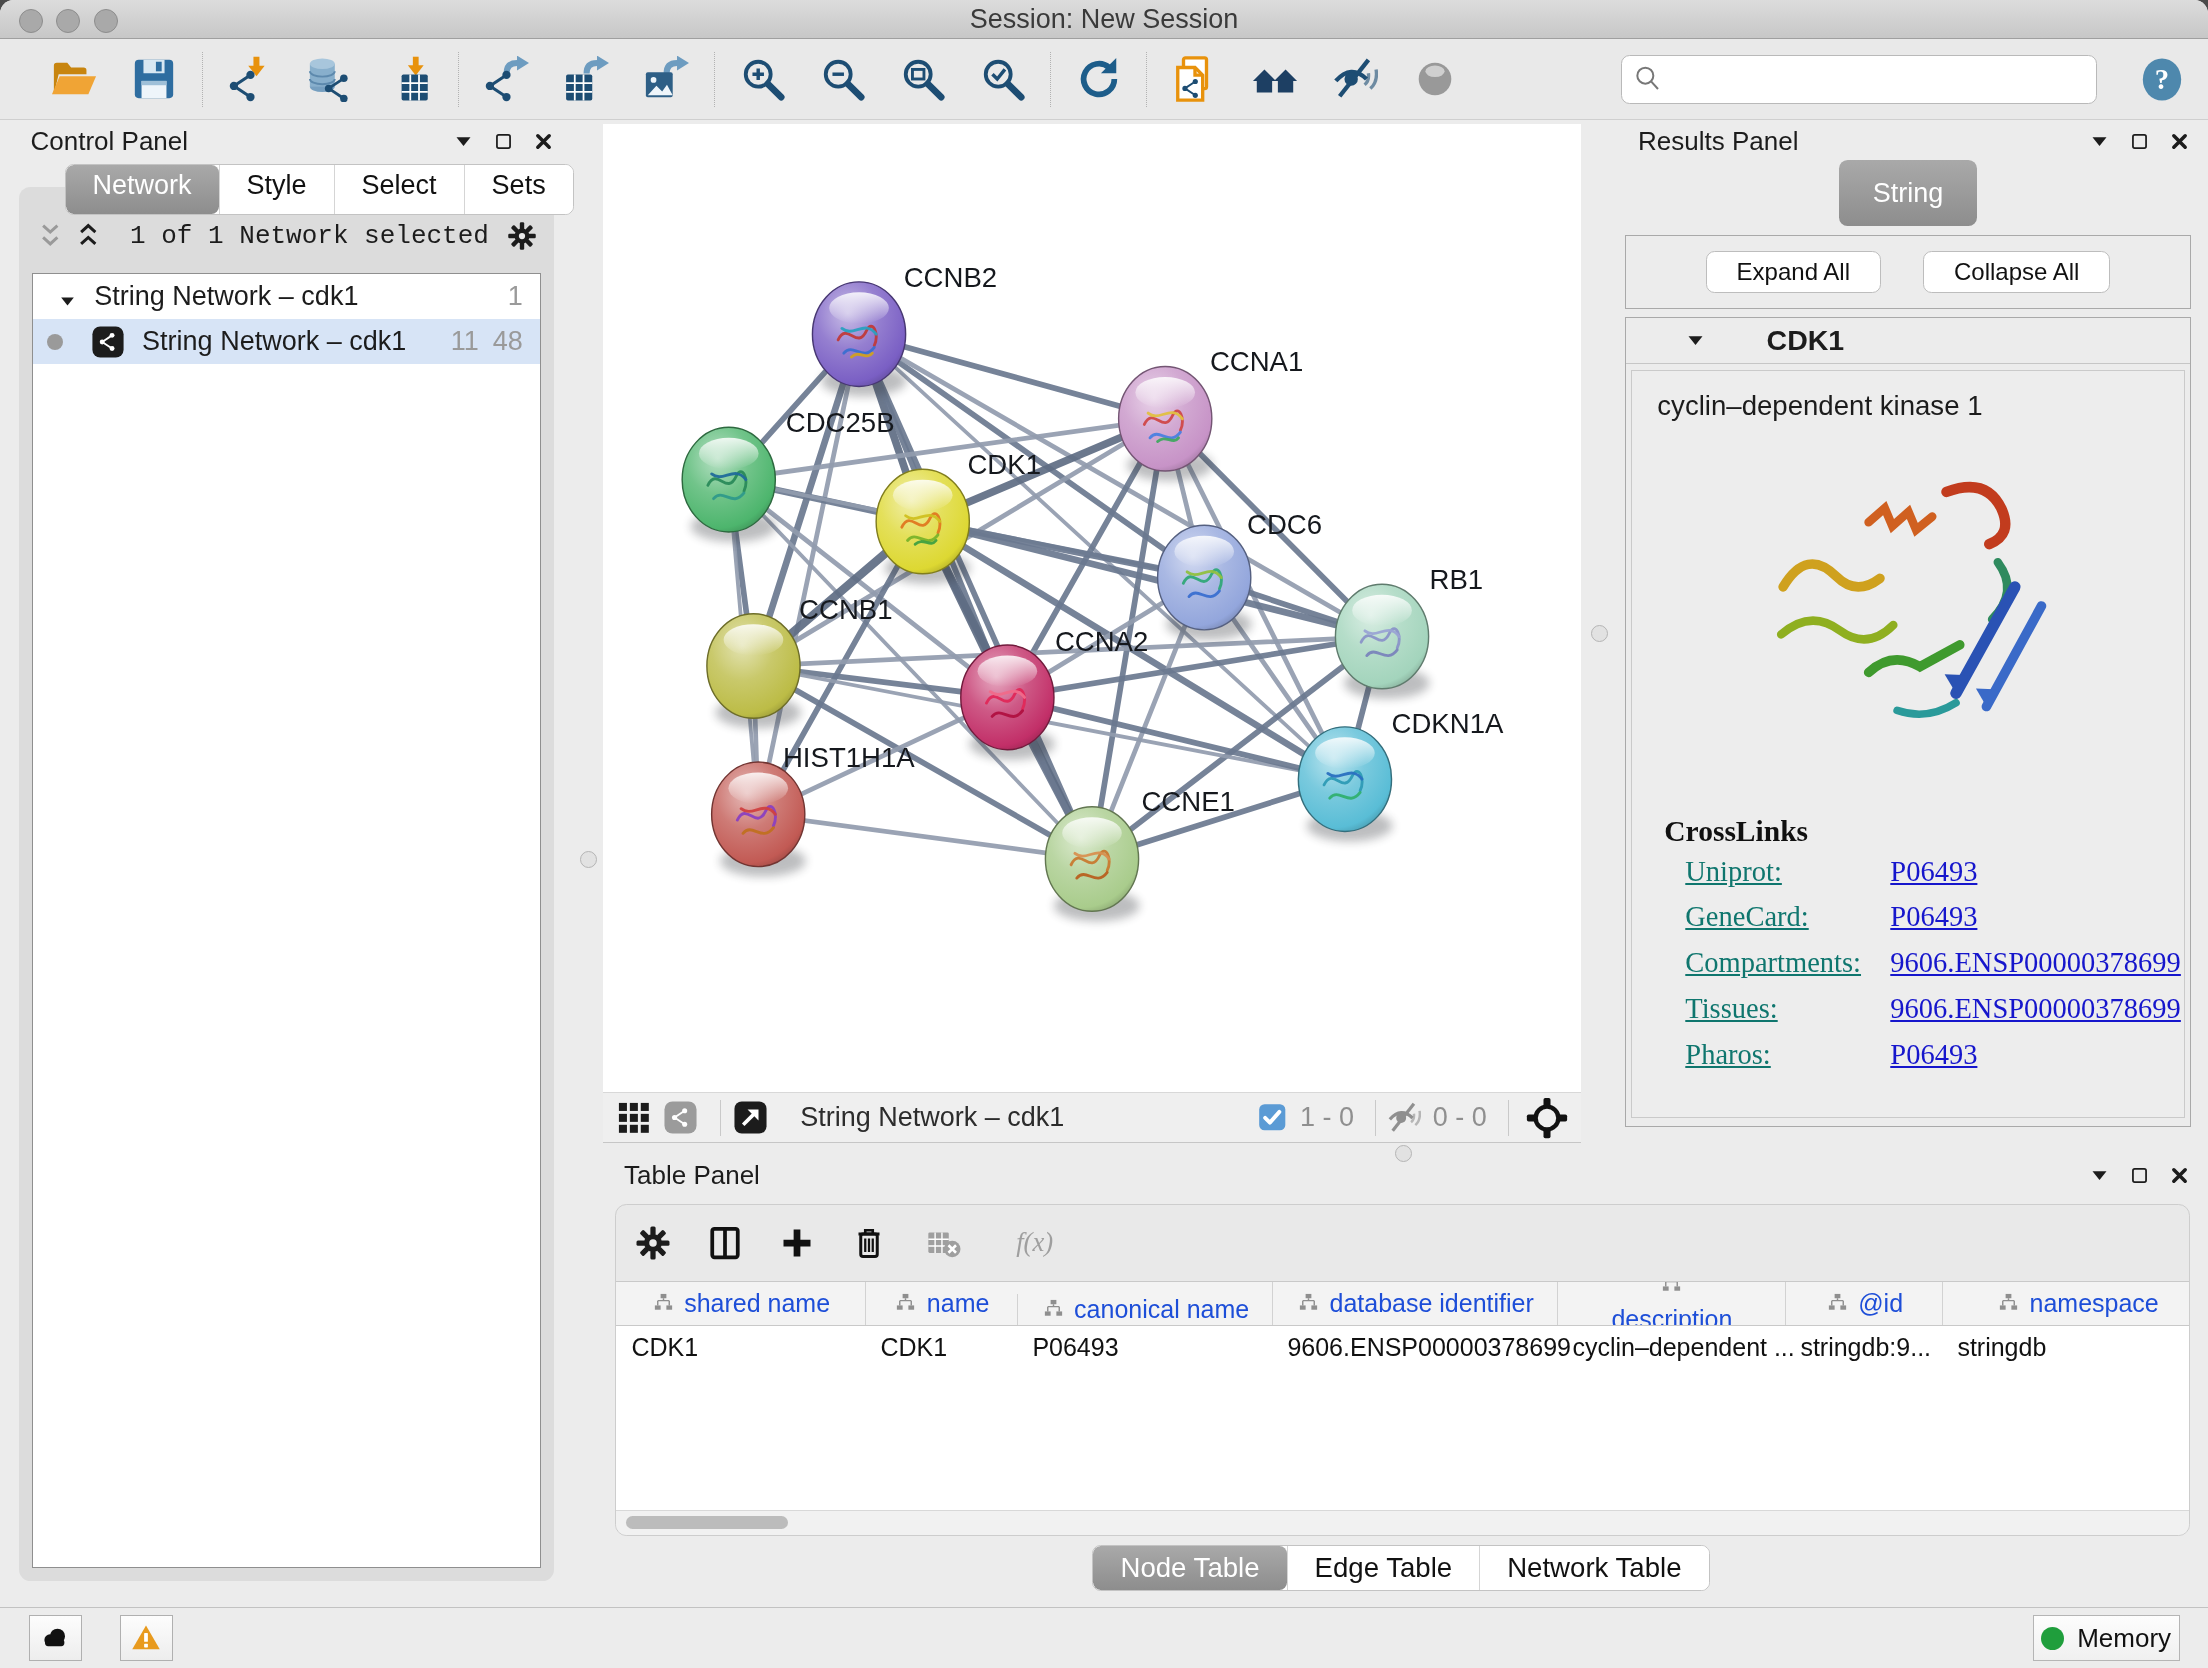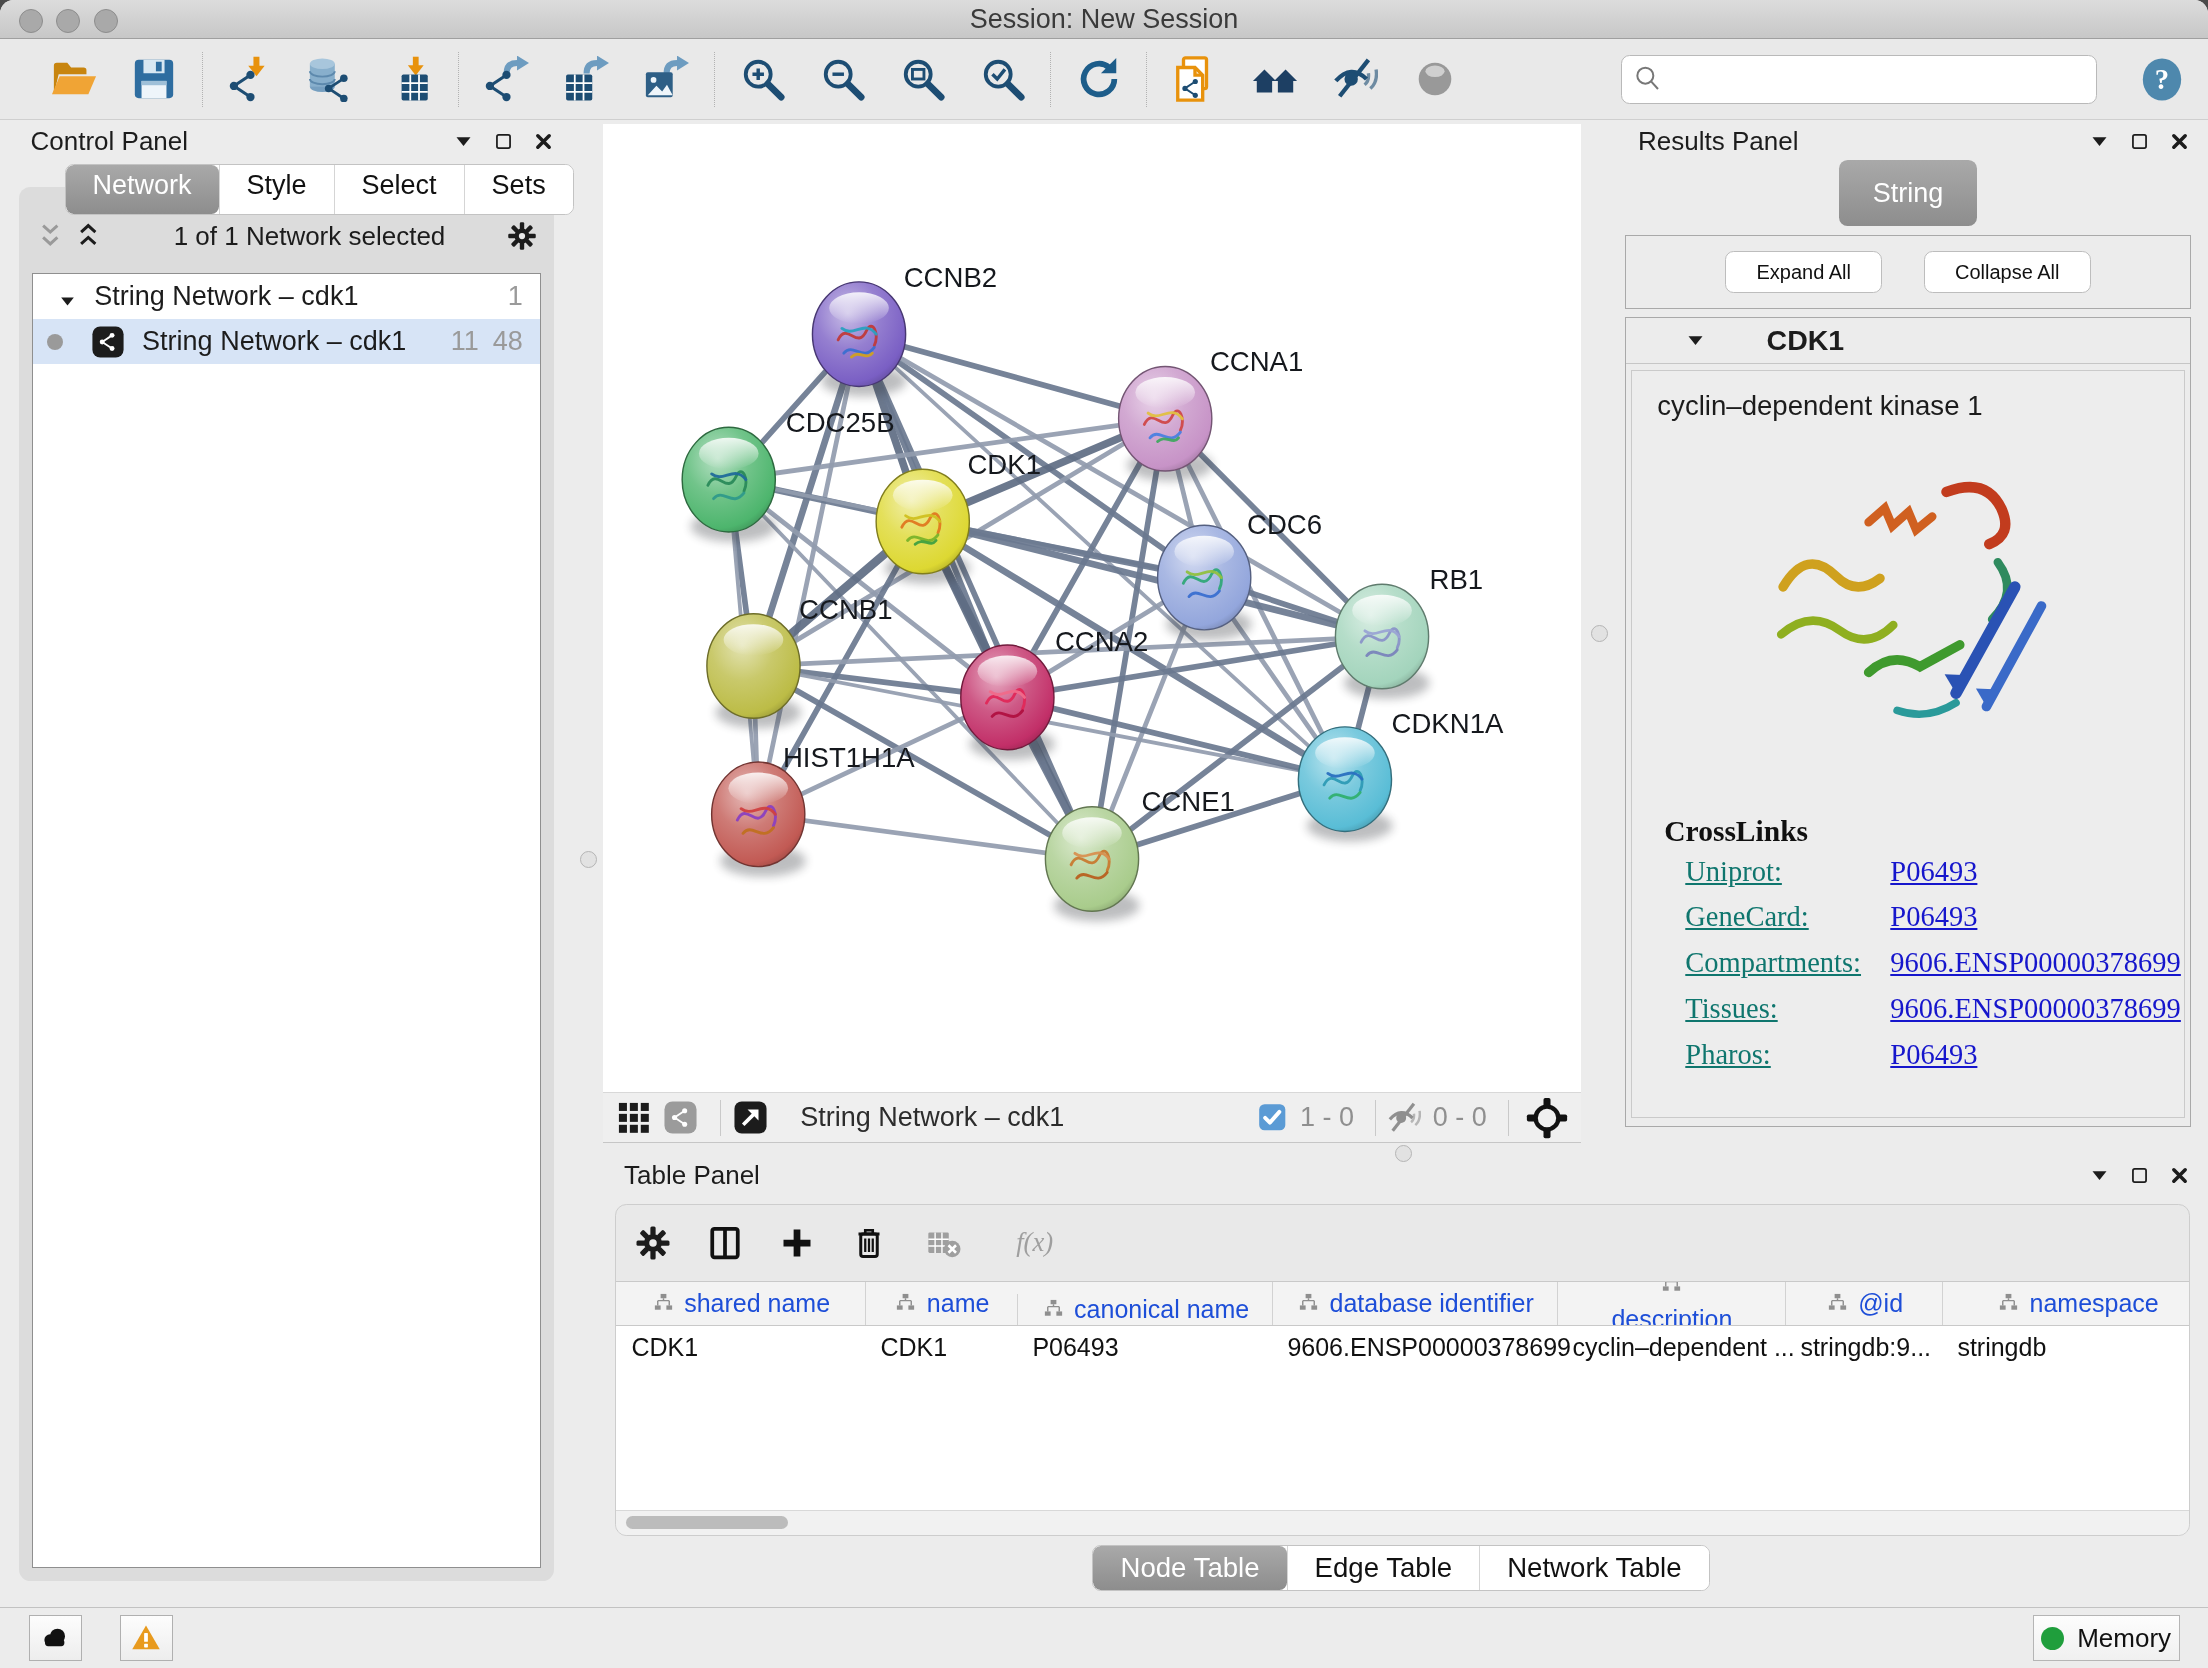--- a/index.html
+++ b/index.html
@@ -33,21 +33,21 @@
   
   .seg{display:inline-flex;border-radius:8.6px;background:#fff;border:1px solid #c3c3c3;overflow:hidden;}
   .seg .tab{padding:0 27px;height:49px;line-height:40px;font-size:27px;color:#111;background:#fff;
     border-left:1px solid #d5d5d5;white-space:nowrap;}
   .seg .tab:first-child{border-left:none;}
   .seg .tab.sel{background:linear-gradient(#a9a9a9,#8d8d8d);color:#fff;border-radius:7.6px;}
   
   .cpanel{position:absolute;left:9.5px;top:124px;width:554px;height:1465px;}
   .cp-tabs{position:relative;z-index:2;margin:5.7px 0 0 55px;}
   .cp-inner{position:absolute;left:9.5px;right:9.5px;top:63px;bottom:7.6px;background:#dcdcdc;border-radius:11.4px;}
-  .cp-status{height:72px;display:flex;align-items:center;padding:13.3px 17px 0 17px;}
+  .cp-status{height:72px;display:flex;align-items:center;padding:13.3px 17px 0 17px;font-family:Liberation Mono, monospace;}
   .cp-status .chev{width:28.5px;height:28.5px;margin-right:9.5px;}
   .cp-status .stat{flex:1;text-align:center;font-size:26px;color:#1c1c1c;}
   .cp-status .gearic{width:30px;height:30px;}
   .cp-tree{position:absolute;left:13.3px;right:13.3px;top:86px;bottom:13.3px;background:#fff;border:1px solid #8f8f8f;}
   .trow{height:45px;display:flex;align-items:center;font-size:27px;}
   .trow .caret{width:19px;height:19px;margin-left:25px;}
   .trow .tdot{width:16px;height:16px;border-radius:50%;background:#9a9a9a;margin-left:13.3px;}
   .trow .badge{width:34px;height:34px;margin-left:28.5px;}
   .trow .tlabel{margin-left:17px;}
   .trow .cnt{color:#9a9a9a;margin-left:auto;padding-right:17px;}
@@ -70,21 +70,21 @@
   
   .handle{position:absolute;width:15px;height:15px;border-radius:50%;background:#e2e2e2;border:1px solid #b5b5b5;}
   
   .rpanel{position:absolute;left:1617px;top:124px;width:582px;height:1035px;}
   .rp-tabwrap{display:flex;justify-content:center;margin-top:1.9px;}
   .rp-tab{background:linear-gradient(#a9a9a9,#8d8d8d);color:#fff;font-size:27px;height:42px;line-height:42px;
     padding:12px 34px;border-radius:8.6px;}
   .rp-box1{margin:9.5px 7.6px 0 7.6px;height:72px;border:1px solid #a9a9a9;background:#ececec;
     display:flex;align-items:center;justify-content:center;gap:42px;}
   .rbtn{height:40px;line-height:40px;padding:0 30px;background:#fff;border:1px solid #bdbdbd;border-radius:8.6px;
-    font-size:20px;color:#111;white-space:nowrap;}
+    font-size:24px;color:#111;white-space:nowrap;}
   .rp-box2{margin:7.6px 7.6px 0 7.6px;height:810px;border:1px solid #a9a9a9;background:#ececec;box-sizing:border-box;}
   .rp-sechead{height:45px;display:flex;align-items:center;border-bottom:1px solid #c6c6c6;}
   .rp-sechead .caret{width:21px;height:21px;margin-left:59px;}
   .rp-sechead .gene{font-size:28.5px;font-weight:bold;margin-left:61px;}
   .rp-inner{margin:5.7px;border:1px solid #cacaca;background:#ededed;height:748px;box-sizing:border-box;overflow:hidden;}
   .rp-desc{padding:19px 9.5px 0 25px;font-size:27.6px;color:#1c1c1c;}
   .protein{display:block;margin:49px auto 0 auto;}
   .xl{font-family:"Liberation Serif","DejaVu Serif",serif;margin-top:59px;padding-left:32px;}
   .xl-title{font-size:29.5px;font-weight:bold;color:#111;}
   .xl-row{display:flex;height:44px;align-items:center;font-size:28.5px;margin-top:1.9px;}

